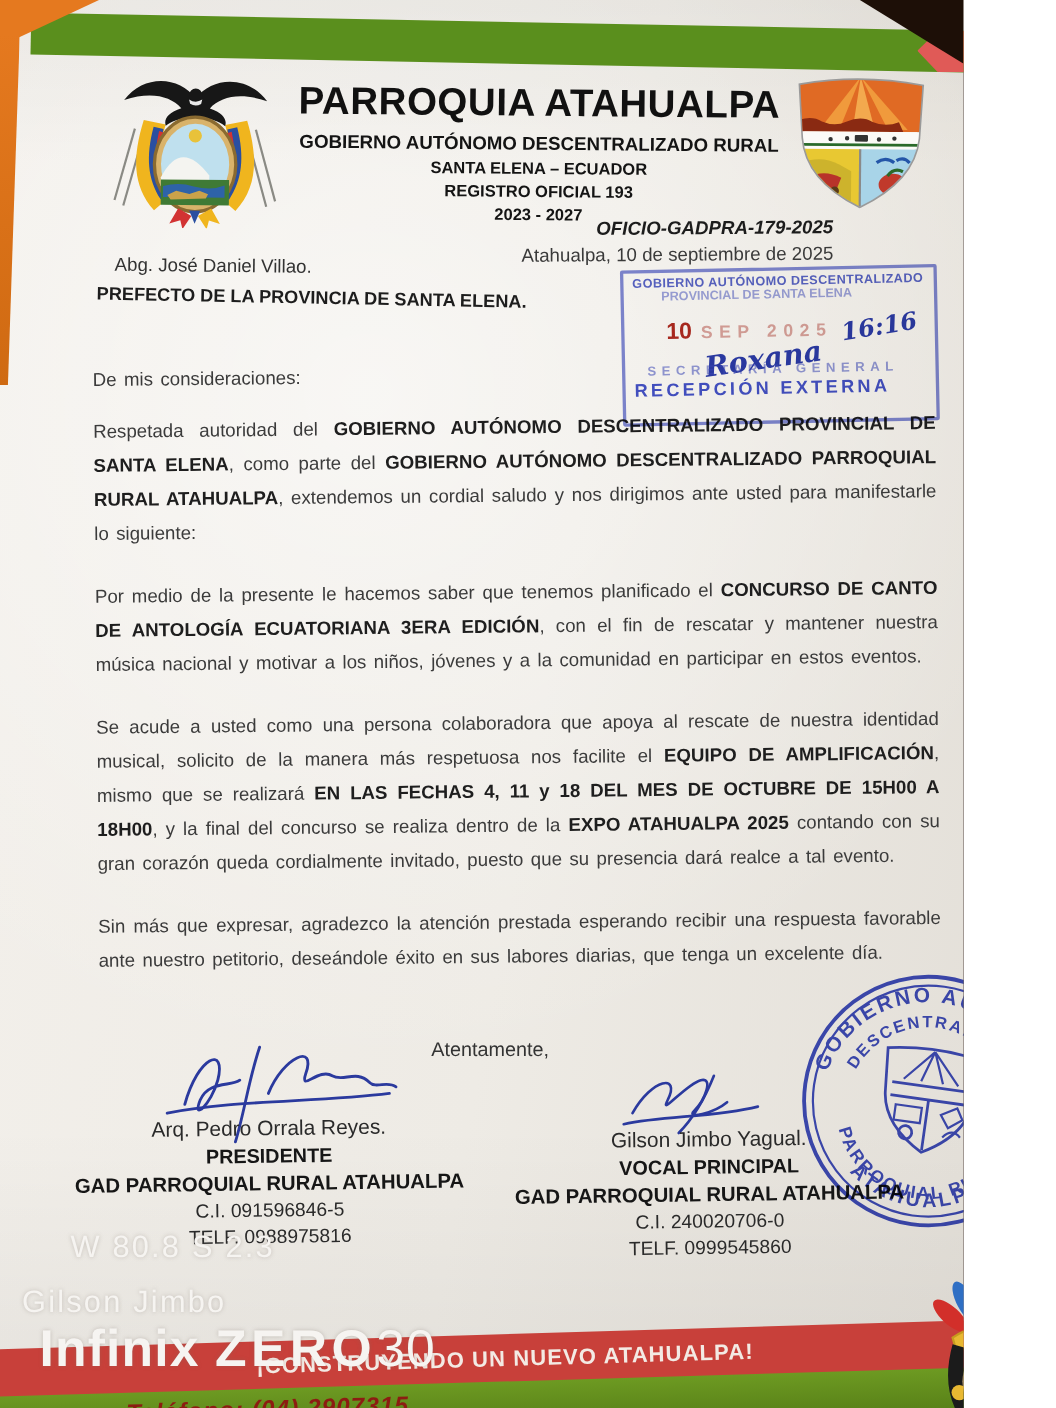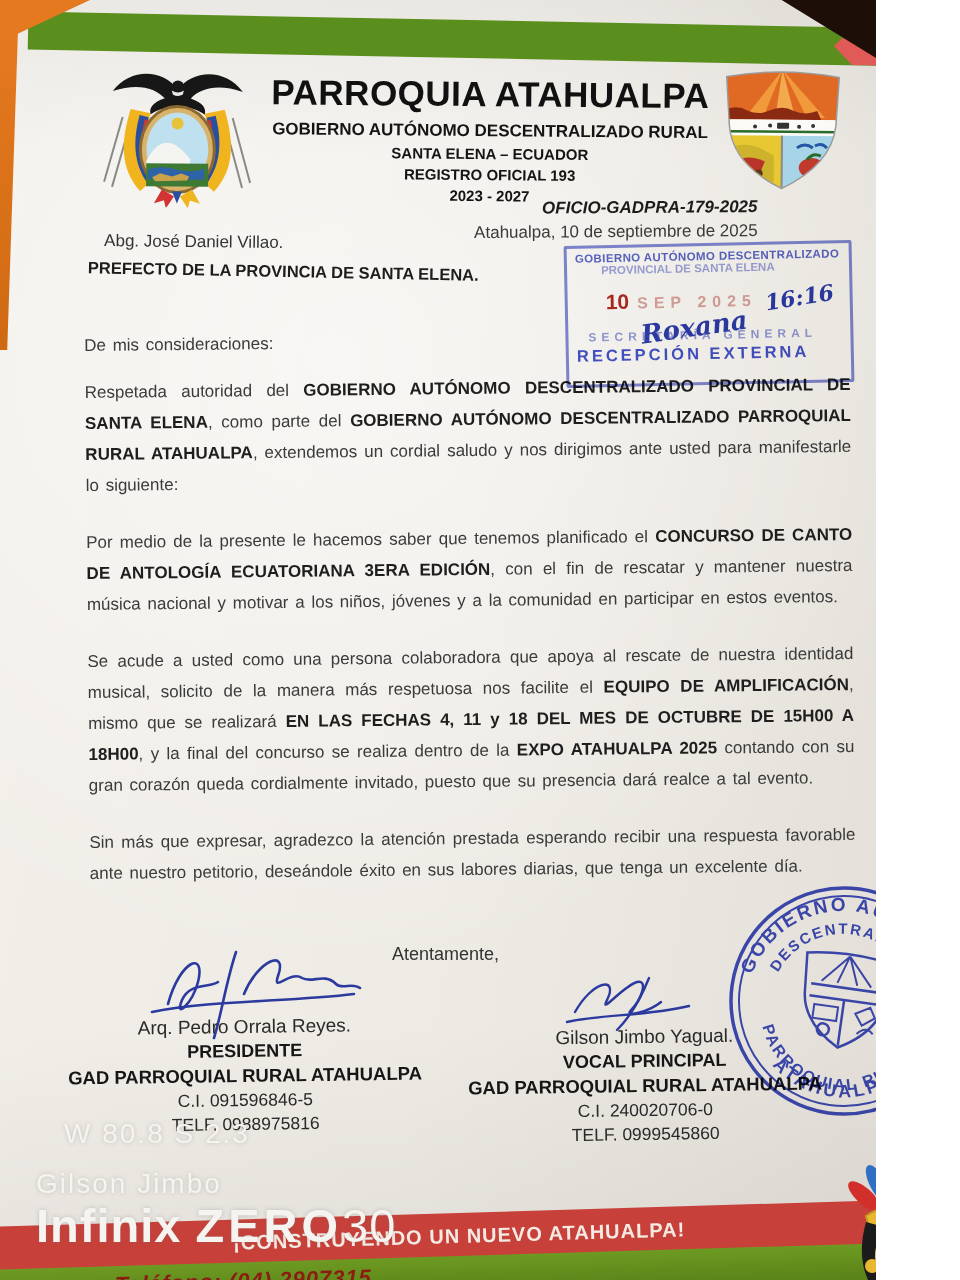--- a/index.html
+++ b/index.html
@@ -70,21 +70,21 @@
   .sig-name{font-size:19px;}
   .sig-role{font-size:18px;font-weight:800;color:#161616;margin-top:3px;}
   .sig-org{font-size:18.5px;font-weight:800;color:#161616;margin-top:3px;}
   .sig-ci,.sig-tel{font-size:17.5px;margin-top:3px;}
   
   .roundstamp{position:absolute;left:723px;top:880px;width:242px;height:242px;z-index:4;
     mix-blend-mode:multiply;opacity:.92;transform:rotate(8deg);}
   
   .wm{position:absolute;color:#f6f4f1;z-index:7;text-shadow:0 0 4px rgba(120,110,100,.35);}
   .wm1{left:32px;top:1118px;font-size:28px;letter-spacing:2px;margin-left:32px;}
-  .wm2{left:36px;top:1168px;font-size:28px;letter-spacing:2px;}
+  .wm2{left:20px;top:1168px;font-size:28px;letter-spacing:2px;}
   .wm3{left:36px;top:1198px;font-size:47px;letter-spacing:1px;}
   .wm3 .brand{font-weight:700;}
   .wm3 .model{font-weight:800;letter-spacing:4px;}
   .wm3 .suffix{font-weight:400;}
   
   .stripe-red{position:absolute;left:-15px;top:1212px;width:1010px;height:46px;background:#c8403a;
     transform:rotate(-1.7deg);z-index:5;display:flex;align-items:center;}
   .slogan{margin-left:248px;color:#f3eae4;font-weight:800;font-size:20px;letter-spacing:1px;}
   .stripe-green{position:absolute;left:-15px;top:1255px;width:1010px;height:60px;
     background:linear-gradient(#6d9a22,#4c7212);transform:rotate(-1.7deg);z-index:5;}

